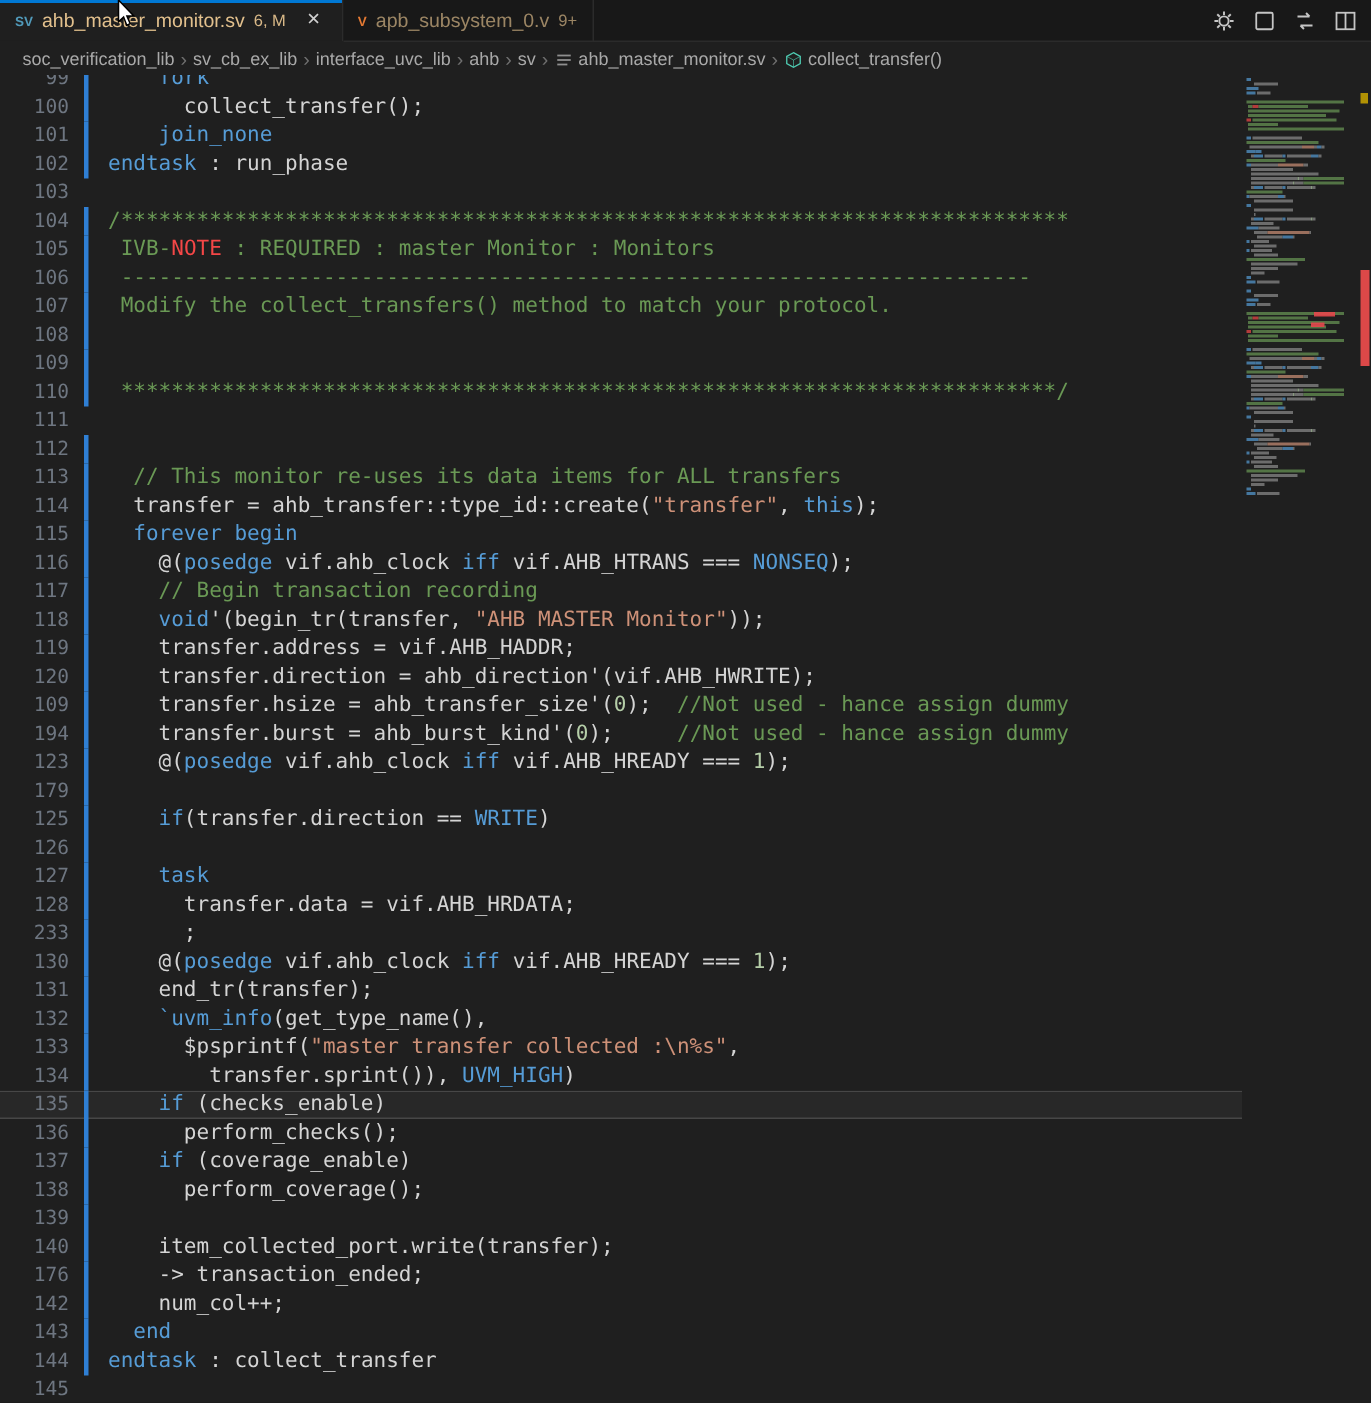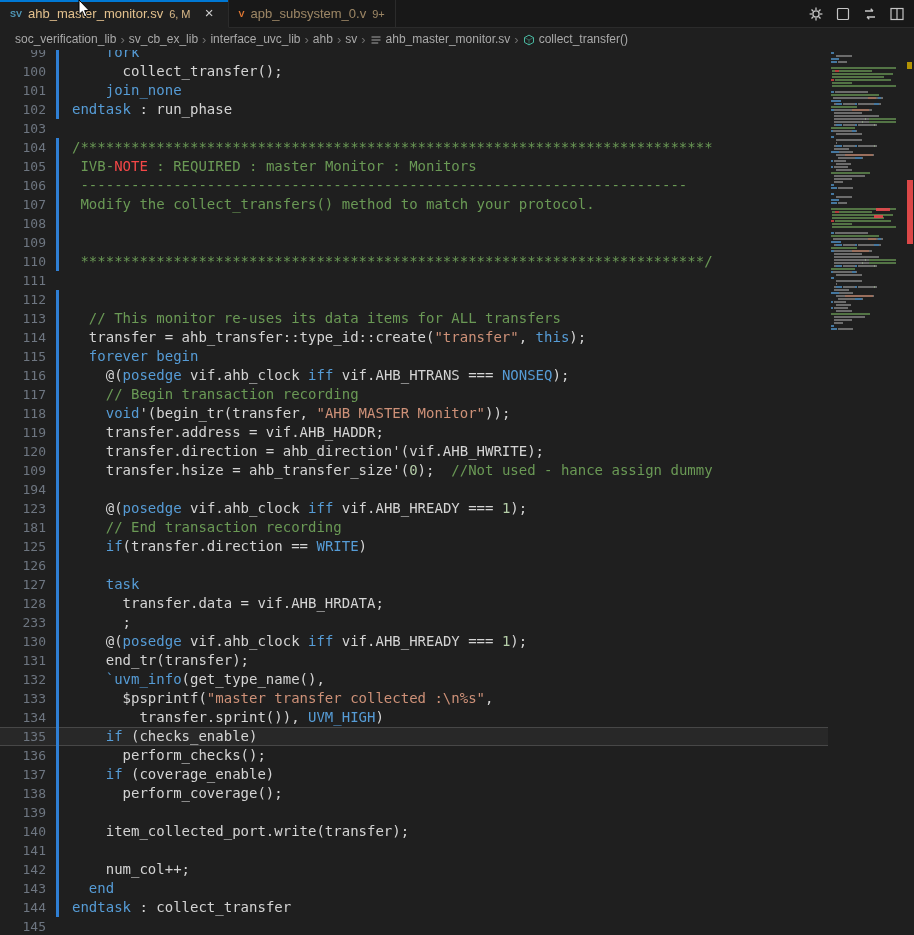--- a/index.html
+++ b/index.html
@@ -168,40 +168,40 @@
         <div class="row"><span class="ln">112</span><span class="gut mod"></span></div>
         <div class="row"><span class="ln">113</span><span class="gut mod"></span><span class="codeln"><span class="tk-p">  </span><span class="tk-c">// This monitor re-uses its data items for ALL transfers</span></span></div>
         <div class="row"><span class="ln">114</span><span class="gut mod"></span><span class="codeln"><span class="tk-p">  transfer = ahb_transfer::type_id::create(</span><span class="tk-s">"transfer"</span><span class="tk-p">, </span><span class="tk-k">this</span><span class="tk-p">);</span></span></div>
         <div class="row"><span class="ln">115</span><span class="gut mod"></span><span class="codeln"><span class="tk-p">  </span><span class="tk-k">forever</span><span class="tk-p"> </span><span class="tk-k">begin</span></span></div>
         <div class="row"><span class="ln">116</span><span class="gut mod"></span><span class="codeln"><span class="tk-p">    @(</span><span class="tk-k">posedge</span><span class="tk-p"> vif.ahb_clock </span><span class="tk-k">iff</span><span class="tk-p"> vif.AHB_HTRANS === </span><span class="tk-k">NONSEQ</span><span class="tk-p">);</span></span></div>
         <div class="row"><span class="ln">117</span><span class="gut mod"></span><span class="codeln"><span class="tk-p">    </span><span class="tk-c">// Begin transaction recording</span></span></div>
         <div class="row"><span class="ln">118</span><span class="gut mod"></span><span class="codeln"><span class="tk-p">    </span><span class="tk-k">void</span><span class="tk-p">'(begin_tr(transfer, </span><span class="tk-s">"AHB MASTER Monitor"</span><span class="tk-p">));</span></span></div>
         <div class="row"><span class="ln">119</span><span class="gut mod"></span><span class="codeln"><span class="tk-p">    transfer.address = vif.AHB_HADDR;</span></span></div>
         <div class="row"><span class="ln">120</span><span class="gut mod"></span><span class="codeln"><span class="tk-p">    transfer.direction = ahb_direction'(vif.AHB_HWRITE);</span></span></div>
         <div class="row"><span class="ln">109</span><span class="gut mod"></span><span class="codeln"><span class="tk-p">    transfer.hsize = ahb_transfer_size'(</span><span class="tk-n">0</span><span class="tk-p">);  </span><span class="tk-c">//Not used - hance assign dummy</span></span></div>
-        <div class="row"><span class="ln">194</span><span class="gut mod"></span></div>
+        <div class="row"><span class="ln">194</span><span class="gut mod"></span><span class="codeln"><span class="tk-p">    transfer.burst = ahb_burst_kind'(</span><span class="tk-n">0</span><span class="tk-p">);     </span><span class="tk-c">//Not used - hance assign dummy</span></span></div>
         <div class="row"><span class="ln">123</span><span class="gut mod"></span><span class="codeln"><span class="tk-p">    @(</span><span class="tk-k">posedge</span><span class="tk-p"> vif.ahb_clock </span><span class="tk-k">iff</span><span class="tk-p"> vif.AHB_HREADY === </span><span class="tk-n">1</span><span class="tk-p">);</span></span></div>
-        <div class="row"><span class="ln">181</span><span class="gut mod"></span><span class="codeln"><span class="tk-p">    </span><span class="tk-c">// End transaction recording</span></span></div>
+        <div class="row"><span class="ln">179</span><span class="gut mod"></span><span class="codeln"><span class="tk-p">    </span></span></div>
         <div class="row"><span class="ln">125</span><span class="gut mod"></span><span class="codeln"><span class="tk-p">    </span><span class="tk-k">if</span><span class="tk-p">(transfer.direction == </span><span class="tk-k">WRITE</span><span class="tk-p">)</span></span></div>
         <div class="row"><span class="ln">126</span><span class="gut mod"></span></div>
         <div class="row"><span class="ln">127</span><span class="gut mod"></span><span class="codeln"><span class="tk-p">    </span><span class="tk-k">task</span></span></div>
         <div class="row"><span class="ln">128</span><span class="gut mod"></span><span class="codeln"><span class="tk-p">      transfer.data = vif.AHB_HRDATA;</span></span></div>
         <div class="row"><span class="ln">233</span><span class="gut mod"></span><span class="codeln"><span class="tk-p">      ;</span></span></div>
         <div class="row"><span class="ln">130</span><span class="gut mod"></span><span class="codeln"><span class="tk-p">    @(</span><span class="tk-k">posedge</span><span class="tk-p"> vif.ahb_clock </span><span class="tk-k">iff</span><span class="tk-p"> vif.AHB_HREADY === </span><span class="tk-n">1</span><span class="tk-p">);</span></span></div>
         <div class="row"><span class="ln">131</span><span class="gut mod"></span><span class="codeln"><span class="tk-p">    end_tr(transfer);</span></span></div>
         <div class="row"><span class="ln">132</span><span class="gut mod"></span><span class="codeln"><span class="tk-p">    </span><span class="tk-k">`uvm_info</span><span class="tk-p">(get_type_name(),</span></span></div>
         <div class="row"><span class="ln">133</span><span class="gut mod"></span><span class="codeln"><span class="tk-p">      $psprintf(</span><span class="tk-s">"master transfer collected :\n%s"</span><span class="tk-p">,</span></span></div>
         <div class="row"><span class="ln">134</span><span class="gut mod"></span><span class="codeln"><span class="tk-p">        transfer.sprint()), </span><span class="tk-k">UVM_HIGH</span><span class="tk-p">)</span></span></div>
         <div class="row cur"><span class="ln">135</span><span class="gut mod"></span><span class="codeln"><span class="tk-p">    </span><span class="tk-k">if</span><span class="tk-p"> (checks_enable)</span></span></div>
         <div class="row"><span class="ln">136</span><span class="gut mod"></span><span class="codeln"><span class="tk-p">      perform_checks();</span></span></div>
         <div class="row"><span class="ln">137</span><span class="gut mod"></span><span class="codeln"><span class="tk-p">    </span><span class="tk-k">if</span><span class="tk-p"> (coverage_enable)</span></span></div>
         <div class="row"><span class="ln">138</span><span class="gut mod"></span><span class="codeln"><span class="tk-p">      perform_coverage();</span></span></div>
         <div class="row"><span class="ln">139</span><span class="gut mod"></span></div>
         <div class="row"><span class="ln">140</span><span class="gut mod"></span><span class="codeln"><span class="tk-p">    item_collected_port.write(transfer);</span></span></div>
-        <div class="row"><span class="ln">141</span><span class="gut mod"></span></div>
+        <div class="row"><span class="ln">176</span><span class="gut mod"></span><span class="codeln"><span class="tk-p">    -&gt; transaction_ended;</span></span></div>
         <div class="row"><span class="ln">142</span><span class="gut mod"></span><span class="codeln"><span class="tk-p">    num_col++;</span></span></div>
         <div class="row"><span class="ln">143</span><span class="gut mod"></span><span class="codeln"><span class="tk-p">  </span><span class="tk-k">end</span></span></div>
         <div class="row"><span class="ln">144</span><span class="gut mod"></span><span class="codeln"><span class="tk-k">endtask</span><span class="tk-p"> : collect_transfer</span></span></div>
         <div class="row"><span class="ln">145</span><span class="gut"></span><span class="codeln"></span></div>
       </div>
     <div class="minimap">
       <div id="mmc">
           <div class="mrow"><span class="mb tk-k" style="margin-left: 0px; width: 3.4px;"></span></div>
           <div class="mrow"><span class="mb tk-p" style="margin-left: 5.1px; width: 16.15px;"></span></div>
           <div class="mrow"><span class="mb tk-k" style="margin-left: 0px; width: 7.65px;"></span></div>

